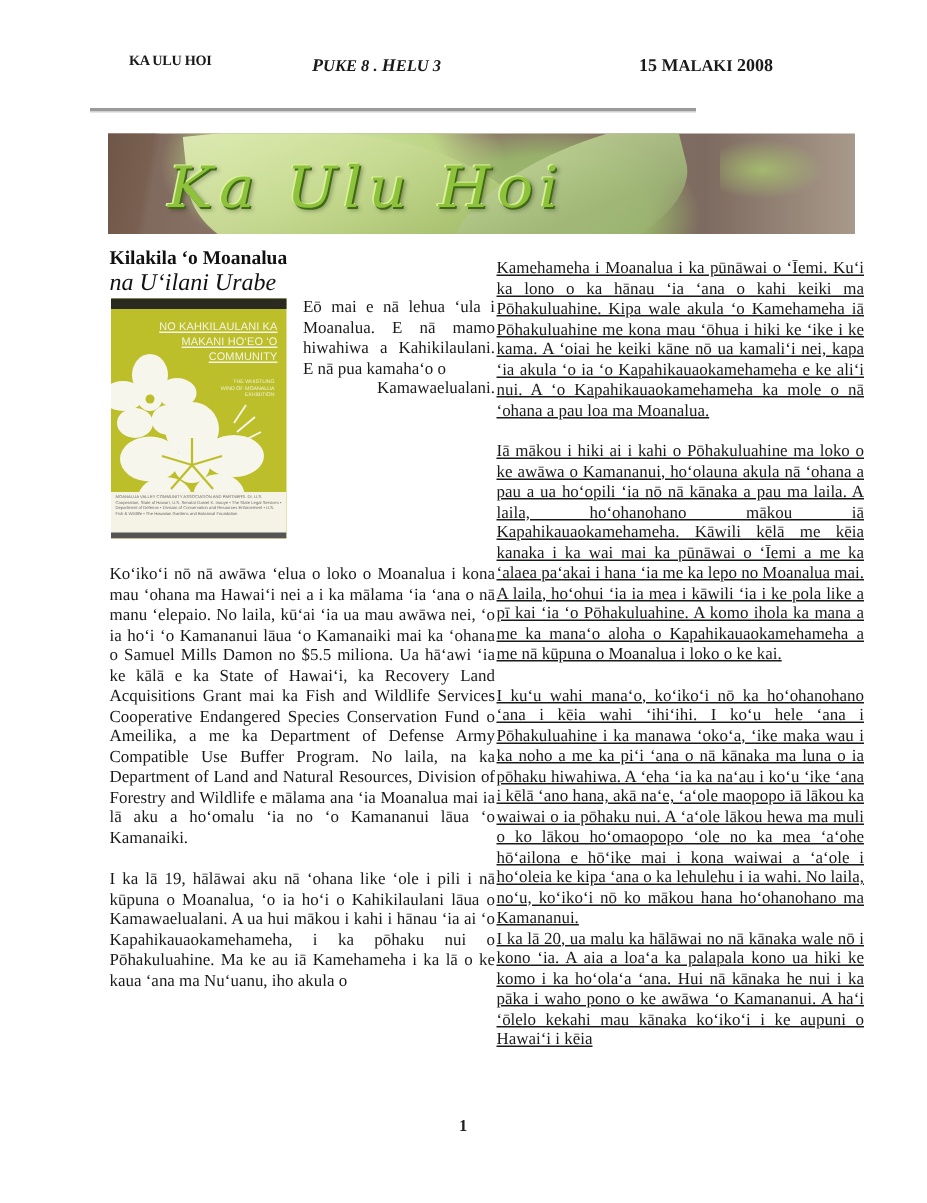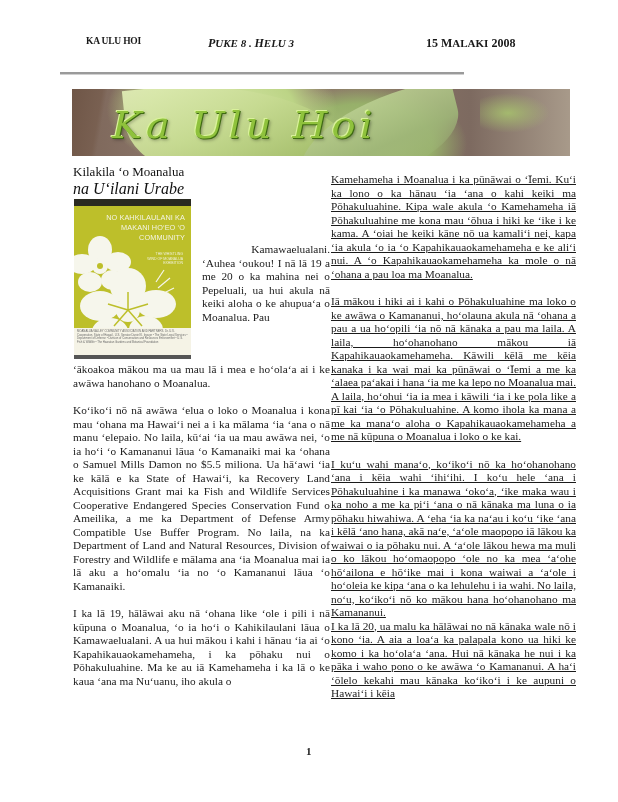--- a/index.html
+++ b/index.html
@@ -49,35 +49,35 @@
   }
   .banner-title {
     position: absolute; left: 40px; top: 14px; width: 440px; height: 46px;
     font-family: "DejaVu Serif", serif; font-style: italic; font-size: 38px;
     color: #8fc23c; letter-spacing: 4px; white-space: nowrap;
     text-shadow: 1px 1px 0 #3e6a12, -1px -1px 0 #d9f29a, 2px 2px 3px rgba(0,0,0,0.35);
     transform: scaleX(1.05); transform-origin: left;
   }
   .article-title {
     position: absolute; left: 73px; top: 164px;
-    font-weight: normal; font-size: 13px; color: #111;
+    font-weight: bold; font-size: 13px; color: #111;
   }
   .article-byline {
     position: absolute; left: 73px; top: 180px;
     font-style: italic; font-size: 16px; color: #111;
   }
   .book-cover {
     position: absolute; left: 74px; top: 199px; width: 117px; height: 160px;
     background: #bdbf2a; overflow: hidden;
     border-top: 7px solid #2a2a20; box-sizing: border-box;
   }
   .book-title {
     position: absolute; right: 6px; top: 7px; width: 108px; text-align: right;
     font-family: "Liberation Sans", sans-serif; font-size: 7.3px; line-height: 10px;
-    color: #f4f4e4; letter-spacing: 0.1px;
+    color: #f4f4e4; letter-spacing: 0.1px; text-decoration: underline;
   }
   .book-subtitle {
     position: absolute; right: 8px; top: 46px; width: 60px; text-align: right;
     font-family: "Liberation Sans", sans-serif; font-size: 3.5px; line-height: 4.5px; color: #f0f0d8;
   }
   .flower { position: absolute; }
   .book-footer {
     position: absolute; left: 0; bottom: 0; width: 117px; height: 31px;
     background: #f5f3e6; box-sizing: border-box; padding: 2px 3px;
     font-family: "Liberation Sans", sans-serif; font-size: 2.8px; line-height: 3.6px; color: #6a6a6a;
@@ -164,27 +164,26 @@
     </g>
   </svg>
   <div class="book-footer">
     <span>MOANALUA VALLEY COMMUNITY ASSOCIATION AND PARTNERS. Dr. U.S. Cooperation, State of Hawai‘i, U.S. Senator Daniel K. Inouye • The State Legal Services • Department of Defense • Division of Conservation and Resources Enforcement • U.S. Fish &amp; Wildlife • The Hawaiian Gardens and Botanical Foundation</span>
   </div>
   <div class="book-footer-bar"></div>
 </div>
 
 <div class="col intro">
   <p>
-    <span class="indent" style="display:block; text-align:right;margin-top:44px;">Kamawaelualani.</span>
-    <span>‘Auhea ‘oukou! I nā lā 19 a me 20 o ka mahina nei o Pepeluali, ua hui akula nā keiki aloha o ke ahupua‘a o Moanalua. Pau</span>
+    <span>Eō mai e nā lehua ‘ula i Moanalua. E nā mamo hiwahiwa a Kahikilaulani. E nā pua kamaha‘o o</span>
+    <span class="indent" style="display:block; text-align:right;">Kamawaelualani.</span>
   </p>
 </div>
 
 <div class="col left-col-rest">
-  <p>‘ākoakoa mākou ma ua mau lā i mea e ho‘ola‘a ai i ke awāwa hanohano o Moanalua.</p>
   <div class="gap"></div>
   <p>Ko‘iko‘i nō nā awāwa ‘elua o loko o Moanalua i kona mau ‘ohana ma Hawai‘i nei a i ka mālama ‘ia ‘ana o nā manu ‘elepaio. No laila, kū‘ai ‘ia ua mau awāwa nei, ‘o ia ho‘i ‘o Kamananui lāua ‘o Kamanaiki mai ka ‘ohana o Samuel Mills Damon no $5.5 miliona. Ua hā‘awi ‘ia ke kālā e ka State of Hawai‘i, ka Recovery Land Acquisitions Grant mai ka Fish and Wildlife Services Cooperative Endangered Species Conservation Fund o Ameilika, a me ka Department of Defense Army Compatible Use Buffer Program. No laila, na ka Department of Land and Natural Resources, Division of Forestry and Wildlife e mālama ana ‘ia Moanalua mai ia lā aku a ho‘omalu ‘ia no ‘o Kamananui lāua ‘o Kamanaiki.</p>
   <div class="gap"></div>
   <p style="text-align-last:left;">I ka lā 19, hālāwai aku nā ‘ohana like ‘ole i pili i nā kūpuna o Moanalua, ‘o ia ho‘i o Kahikilaulani lāua o Kamawaelualani. A ua hui mākou i kahi i hānau ‘ia ai ‘o Kapahikauaokamehameha, i ka pōhaku nui o Pōhakuluahine. Ma ke au iā Kamehameha i ka lā o ke kaua ‘ana ma Nu‘uanu, iho akula o</p>
 </div>
 
 <div class="col right-col">
   <p>Kamehameha i Moanalua i ka pūnāwai o ‘Īemi. Ku‘i ka lono o ka hānau ‘ia ‘ana o kahi keiki ma Pōhakuluahine. Kipa wale akula ‘o Kamehameha iā Pōhakuluahine me kona mau ‘ōhua i hiki ke ‘ike i ke kama. A ‘oiai he keiki kāne nō ua kamali‘i nei, kapa ‘ia akula ‘o ia ‘o Kapahikauaokamehameha e ke ali‘i nui. A ‘o Kapahikauaokamehameha ka mole o nā ‘ohana a pau loa ma Moanalua.</p>
   <div class="gap"></div>
   <p>Iā mākou i hiki ai i kahi o Pōhakuluahine ma loko o ke awāwa o Kamananui, ho‘olauna akula nā ‘ohana a pau a ua ho‘opili ‘ia nō nā kānaka a pau ma laila. A laila, ho‘ohanohano mākou iā Kapahikauaokamehameha. Kāwili kēlā me kēia kanaka i ka wai mai ka pūnāwai o ‘Īemi a me ka ‘alaea pa‘akai i hana ‘ia me ka lepo no Moanalua mai. A laila, ho‘ohui ‘ia ia mea i kāwili ‘ia i ke pola like a pī kai ‘ia ‘o Pōhakuluahine. A komo ihola ka mana a me ka mana‘o aloha o Kapahikauaokamehameha a me nā kūpuna o Moanalua i loko o ke kai.</p>

